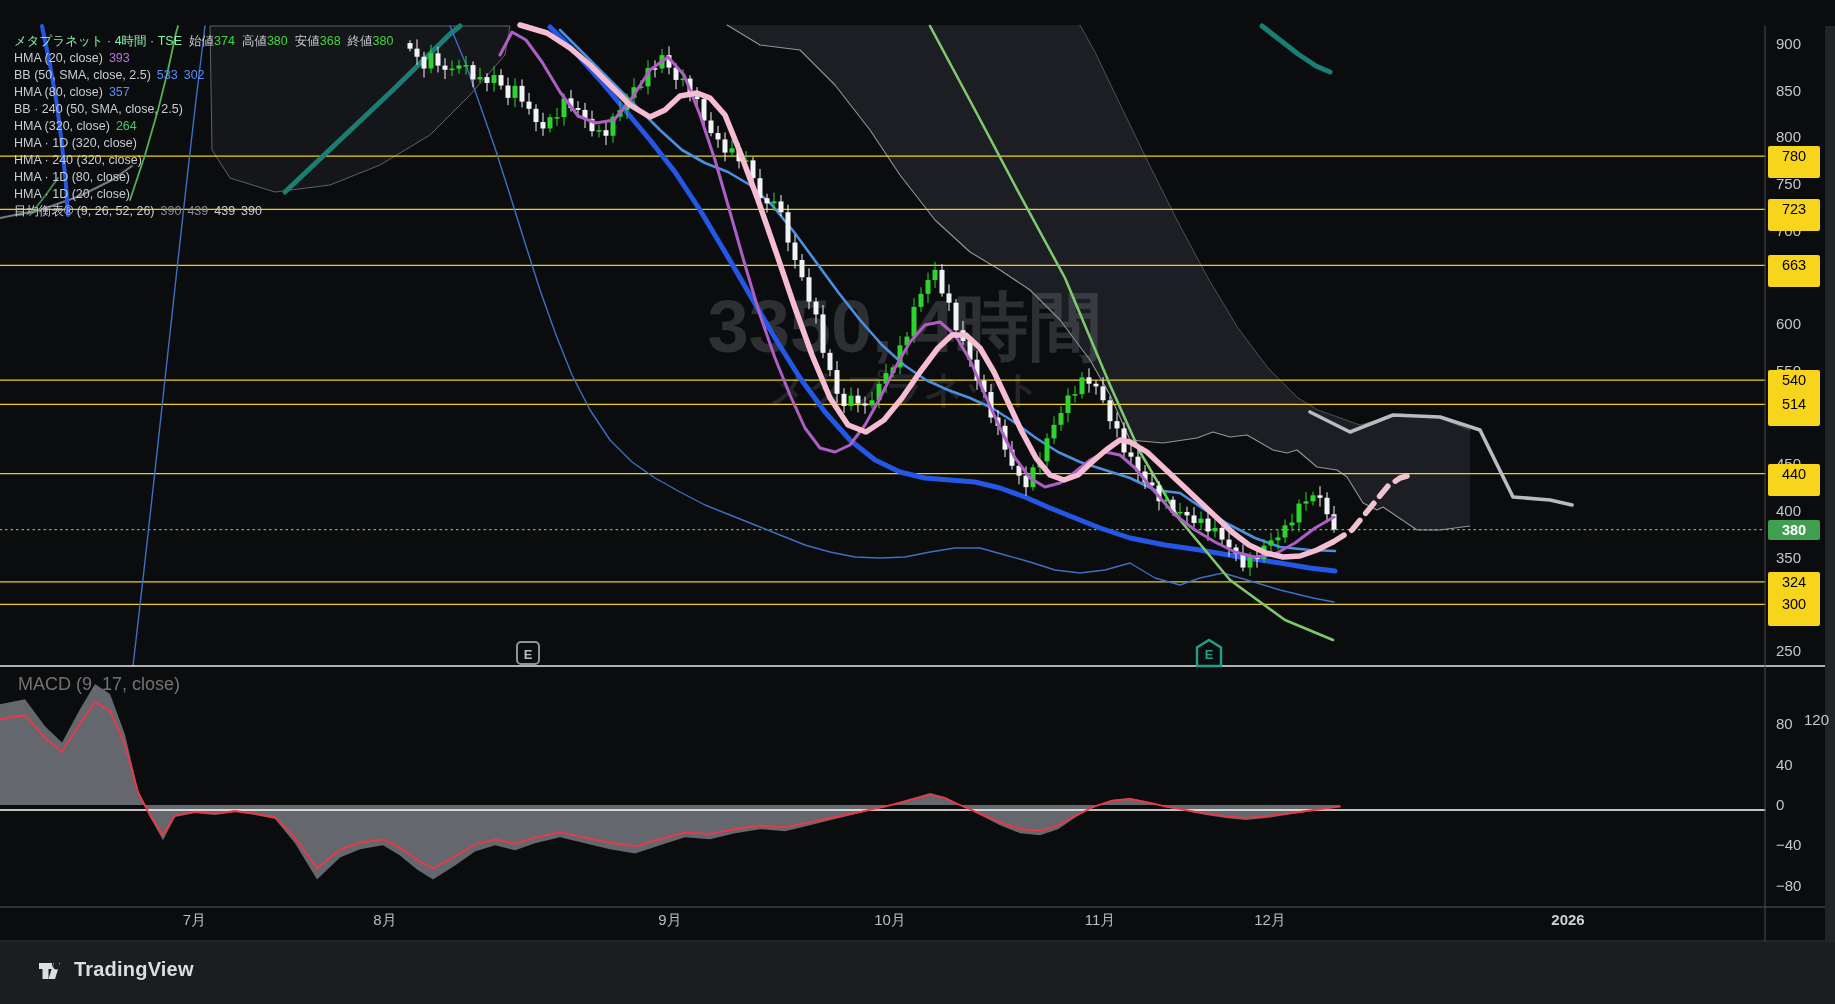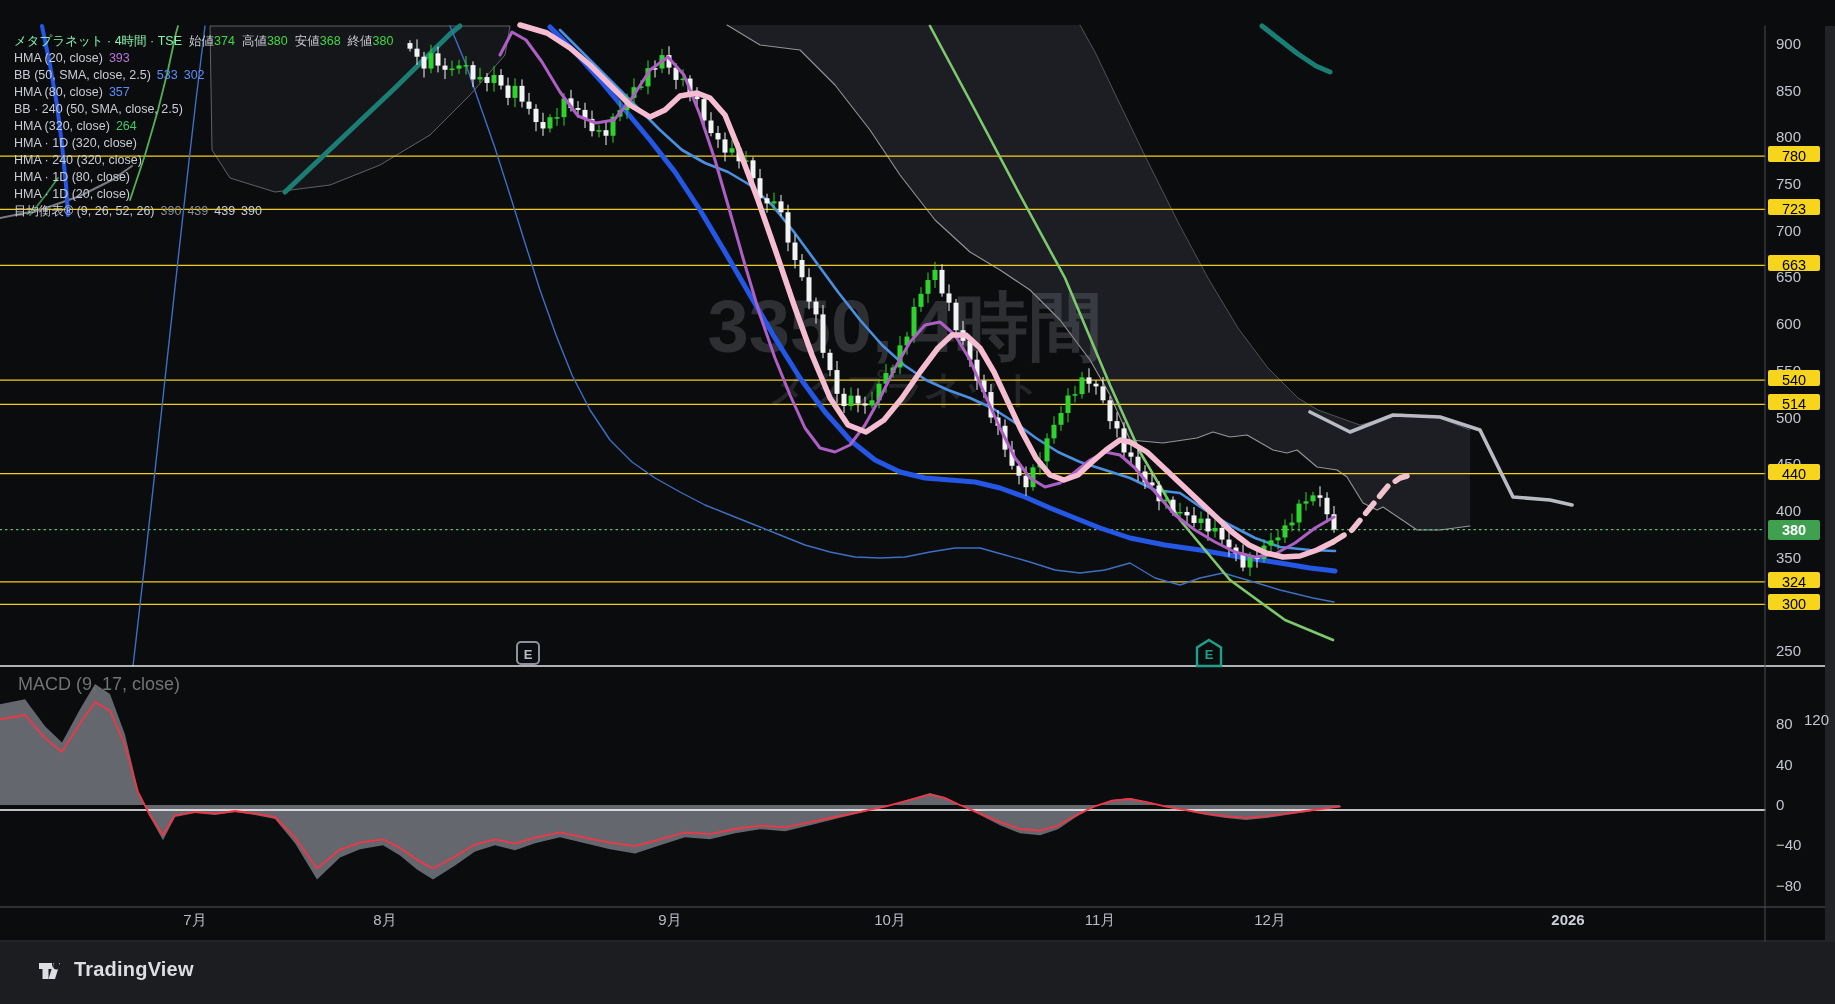--- a/index.html
+++ b/index.html
@@ -8,21 +8,21 @@
   #hdr{position:absolute;left:0;top:0;width:1835px;height:26px;background:#17181c;color:#e8eaee;
        font-size:13px;font-weight:bold;line-height:26px;padding-left:12px;box-sizing:border-box;z-index:6;}
   #plot{position:absolute;left:0;top:0;z-index:1;}
   #legend{position:absolute;left:14px;top:33px;z-index:5;font-size:12.5px;color:#c9ccd4;}
   #legend .lrow{height:17px;line-height:17px;white-space:nowrap;}
   #legend .ttl{color:#86efac;}
   #legend .ohlcl{color:#c9ccd4;margin-left:7px;}
   #legend .v{margin-left:6px;}
   #macdlbl{position:absolute;left:18px;top:674px;z-index:5;font-size:18px;color:#737373;}
   .tick{position:absolute;left:1776px;width:54px;height:18px;font-size:15px;color:#c3c6ce;z-index:3;}
-  .ylab{position:absolute;left:1768px;width:52px;height:16px;border-radius:2px;background:#f7d51d;color:#000;
+  .ylab{position:absolute;left:1768px;width:52px;height:32px;border-radius:2px;background:#f7d51d;color:#000;
         font-size:14.5px;text-align:center;line-height:20px;z-index:4;}
   .glab{position:absolute;left:1768px;width:52px;height:20px;border-radius:2px;background:#3fa14f;color:#fff;
         font-size:14.5px;font-weight:bold;text-align:center;line-height:20px;z-index:4;}
   .mon{position:absolute;top:911px;width:70px;margin-left:-35px;text-align:center;font-size:15px;color:#b9bcc4;z-index:3;}
   .mon.yr{font-weight:bold;color:#cdd0d8;}
   #footer{position:absolute;left:0;top:942px;width:1835px;height:62px;background:#1b1d21;z-index:2;}
   #tvlogo{position:absolute;left:38px;top:958px;display:flex;align-items:flex-start;gap:9px;z-index:5;}
   #tvlogo .txt{color:#dcdee3;font-size:20px;font-weight:bold;letter-spacing:.2px;}
   #emk1{position:absolute;z-index:4;width:24px;height:24px;border:2px solid #8d929c;border-radius:5px;
         color:#b8bcc6;font-size:13px;font-weight:bold;text-align:center;line-height:24px;background:rgba(12,13,15,.85);box-sizing:border-box;}
@@ -382,21 +382,21 @@
       <div class="ylab" style="top: 199.283px;">723</div>
       <div class="ylab" style="top: 255.311px;">663</div>
       <div class="ylab" style="top: 370.168px;">540</div>
       <div class="ylab" style="top: 394.447px;">514</div>
       <div class="ylab" style="top: 463.548px;">440</div>
       <div class="ylab" style="top: 571.869px;">324</div>
       <div class="ylab" style="top: 594.28px;">300</div>
       <div class="glab" style="top: 519.576px;">380</div>
     </div>
   <div id="axis-time">
-      <div class="mon" style="left: 195px;">7月</div>
+      <div class="mon" style="left: 171px; text-align: right;">7月</div>
       <div class="mon" style="left: 385px;">8月</div>
       <div class="mon" style="left: 670px;">9月</div>
       <div class="mon" style="left: 890px;">10月</div>
       <div class="mon" style="left: 1100px;">11月</div>
       <div class="mon" style="left: 1270px;">12月</div>
       <div class="mon yr" style="left: 1568px;">2026</div>
     </div>
 
   <div id="emk1" style="left: 516px; top: 641px;">E</div>
   <div id="emk2" style="left: 1195px; top: 638px;">

